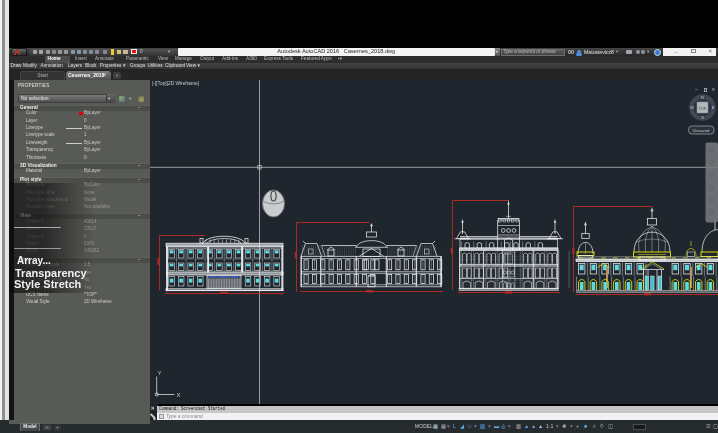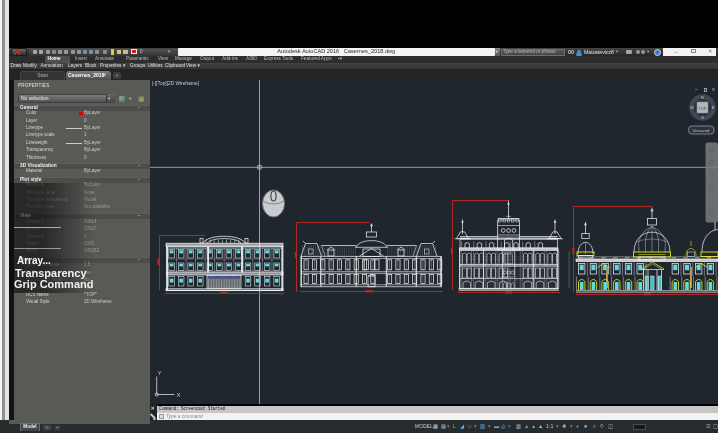--- a/index.html
+++ b/index.html
@@ -160,21 +160,21 @@
 <div class="t" style="left:84px;top:285.6px;font-size:4.5px;color:#9a9a98">Yes</div>
 <div class="t" style="left:26px;top:292.6px;font-size:4.5px;color:#d4d4d2">UCS Name</div>
 <div class="t" style="left:84px;top:292.6px;font-size:4.5px;color:#cacac8">*TOP*</div>
 <div class="t" style="left:26px;top:300.0px;font-size:4.5px;color:#d4d4d2">Visual Style</div>
 <div class="t" style="left:84px;top:300.0px;font-size:4.5px;color:#cacac8">2D Wireframe</div>
 <div class="a" style="left:9px;top:182.5px;width:98px;height:110px;background:linear-gradient(90deg,rgba(10,10,10,.62) 34%,rgba(10,10,10,0) 88%)"></div>
 <div class="a" style="left:14px;top:226.5px;width:47px;height:1.6px;background:rgba(255,255,255,.6);border-radius:1px"></div>
 <div class="a" style="left:14px;top:247.5px;width:47px;height:1.6px;background:rgba(255,255,255,.5);border-radius:1px"></div>
 <div class="t" style="left:17px;top:256px;font-size:10px;font-weight:bold;color:#f6f6f6">Array...</div>
 <div class="t" style="left:15px;top:267.5px;font-size:11px;font-weight:bold;color:#f2f2f2">Transparency</div>
-<div class="t" style="left:14px;top:279px;font-size:11px;font-weight:bold;color:#efefef">Grip Command</div>
+<div class="t" style="left:14px;top:279px;font-size:11px;font-weight:bold;color:#efefef">Style Stretch</div>
 <div class="a" style="left:150px;top:80px;width:568px;height:324px;background:#20262e;overflow:hidden">
       <svg width="568" height="324" viewBox="0 0 568 324" style="position:absolute;left:0;top:0">
         <line x1="109.5" y1="0" x2="109.5" y2="324" stroke="#b9bdc1" stroke-width="0.8"></line>
         <line x1="0" y1="87.3" x2="568" y2="87.3" stroke="#b9bdc1" stroke-width="0.8"></line>
         <rect x="107.8" y="85.6" width="3.4" height="3.4" fill="none" stroke="#c8ccd0" stroke-width="0.7"></rect>
         <g stroke-width="0.7" fill="none">
           <line x1="9.5" y1="155.5" x2="9.5" y2="210" stroke="#b02a25" stroke-width="1"></line>
           <line x1="9.5" y1="155.5" x2="55" y2="155.5" stroke="#b02a25" stroke-width="1"></line>
           <line x1="16" y1="213.5" x2="133" y2="213.5" stroke="#b02a25" stroke-width="1"></line>
           <line x1="14" y1="215.5" x2="18" y2="211.5" stroke="#b02a25" stroke-width="0.7"></line>

